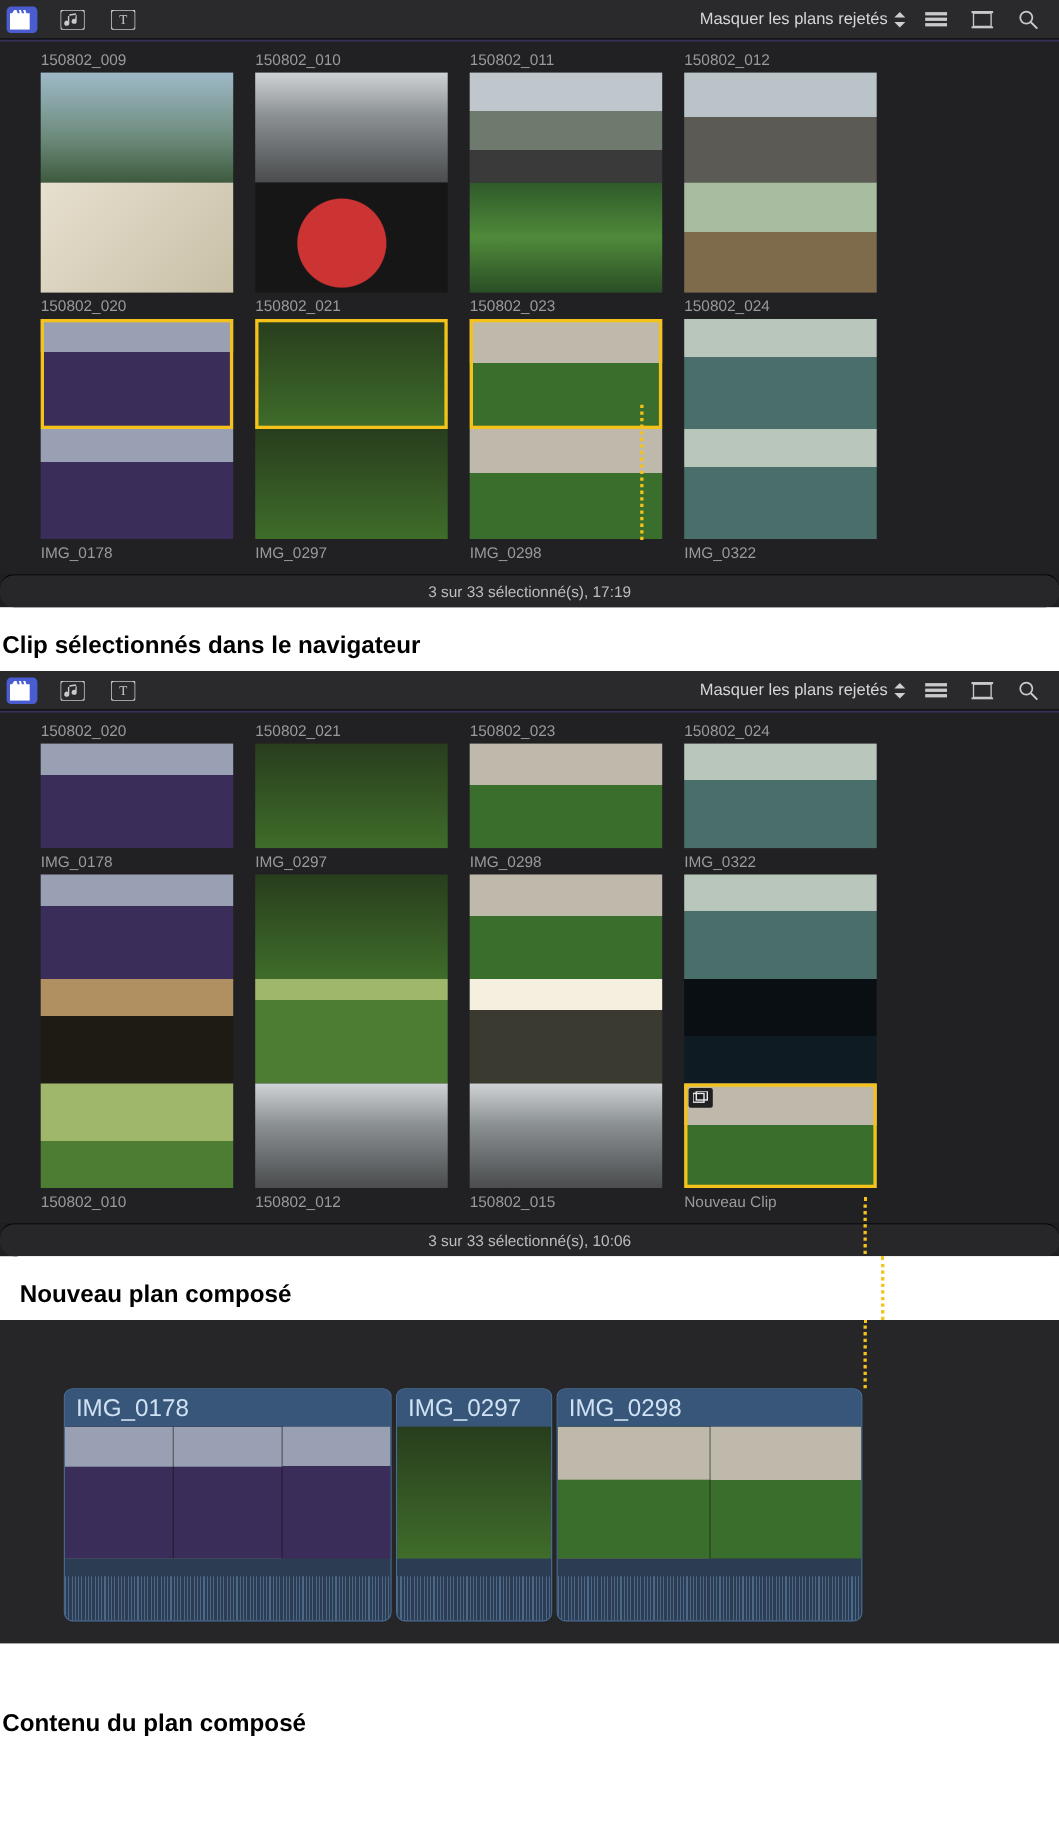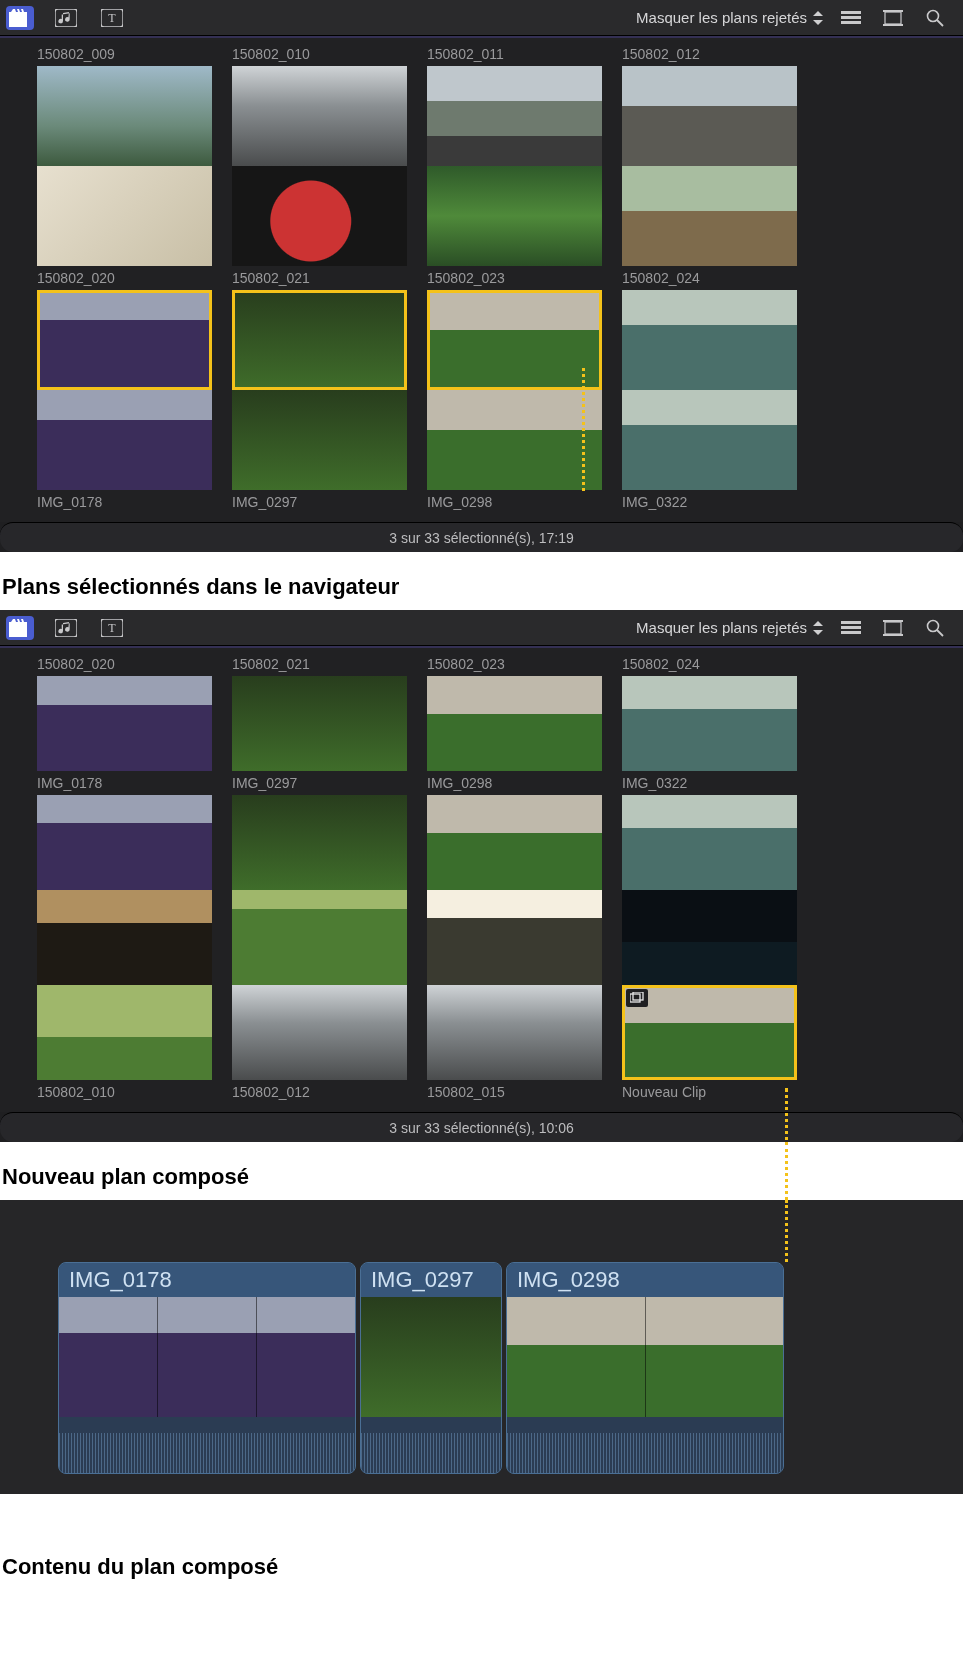--- a/index.html
+++ b/index.html
@@ -337,21 +337,21 @@
         </div>
       </div>
     </div>
   <div class="footer-strip">
     <span>3 sur 33 sélectionné(s), 17:19</span>
   </div>
 
   <div class="dots" style="left:582px; top:368px; height:123px;"></div>
 </div>
 
-<div class="caption">Plans sélectionnés dans le navigateur</div>
+<div class="caption">Clip sélectionnés dans le navigateur</div>
 
 <div class="browser" id="browser2" style="position:relative;">
   <div class="toolbar">
     <div class="tb-left">
       <div class="tb-icon active">
         <svg width="22" height="18" viewBox="0 0 22 18">
             <path fill="currentColor" d="M2 3l2-3h2l1 3h2l-1-3h2l1 3h2l-1-3h2l1 3h3v15H0V3z"></path>
             <polygon fill="#fff" points="8,14 8,6 14,10"></polygon>
           </svg>
       </div>
@@ -504,21 +504,21 @@
         </div>
       </div>
     </div>
   <div class="footer-strip">
     <span>3 sur 33 sélectionné(s),  10:06</span>
   </div>
 
   <div class="dots" style="left:785px; top:478px; height:60px;"></div>
 </div>
 
-<div class="caption" style="position:relative;">
+<div class="caption" style="position:relative;margin-left:16px;">
   <span>Nouveau plan composé</span>
   <div class="dots" style="left:785px; top:0; height:100%;"></div>
 </div>
 
 <div class="timeline-wrap">
   <div class="dots" style="left:785px; top:0; height:62px;"></div>
   <div class="tl-track" id="tltrack">
       <div class="tl-clip" style="width: 298px;">
         <div class="tl-head">IMG_0178</div>
         <div class="tl-body">

